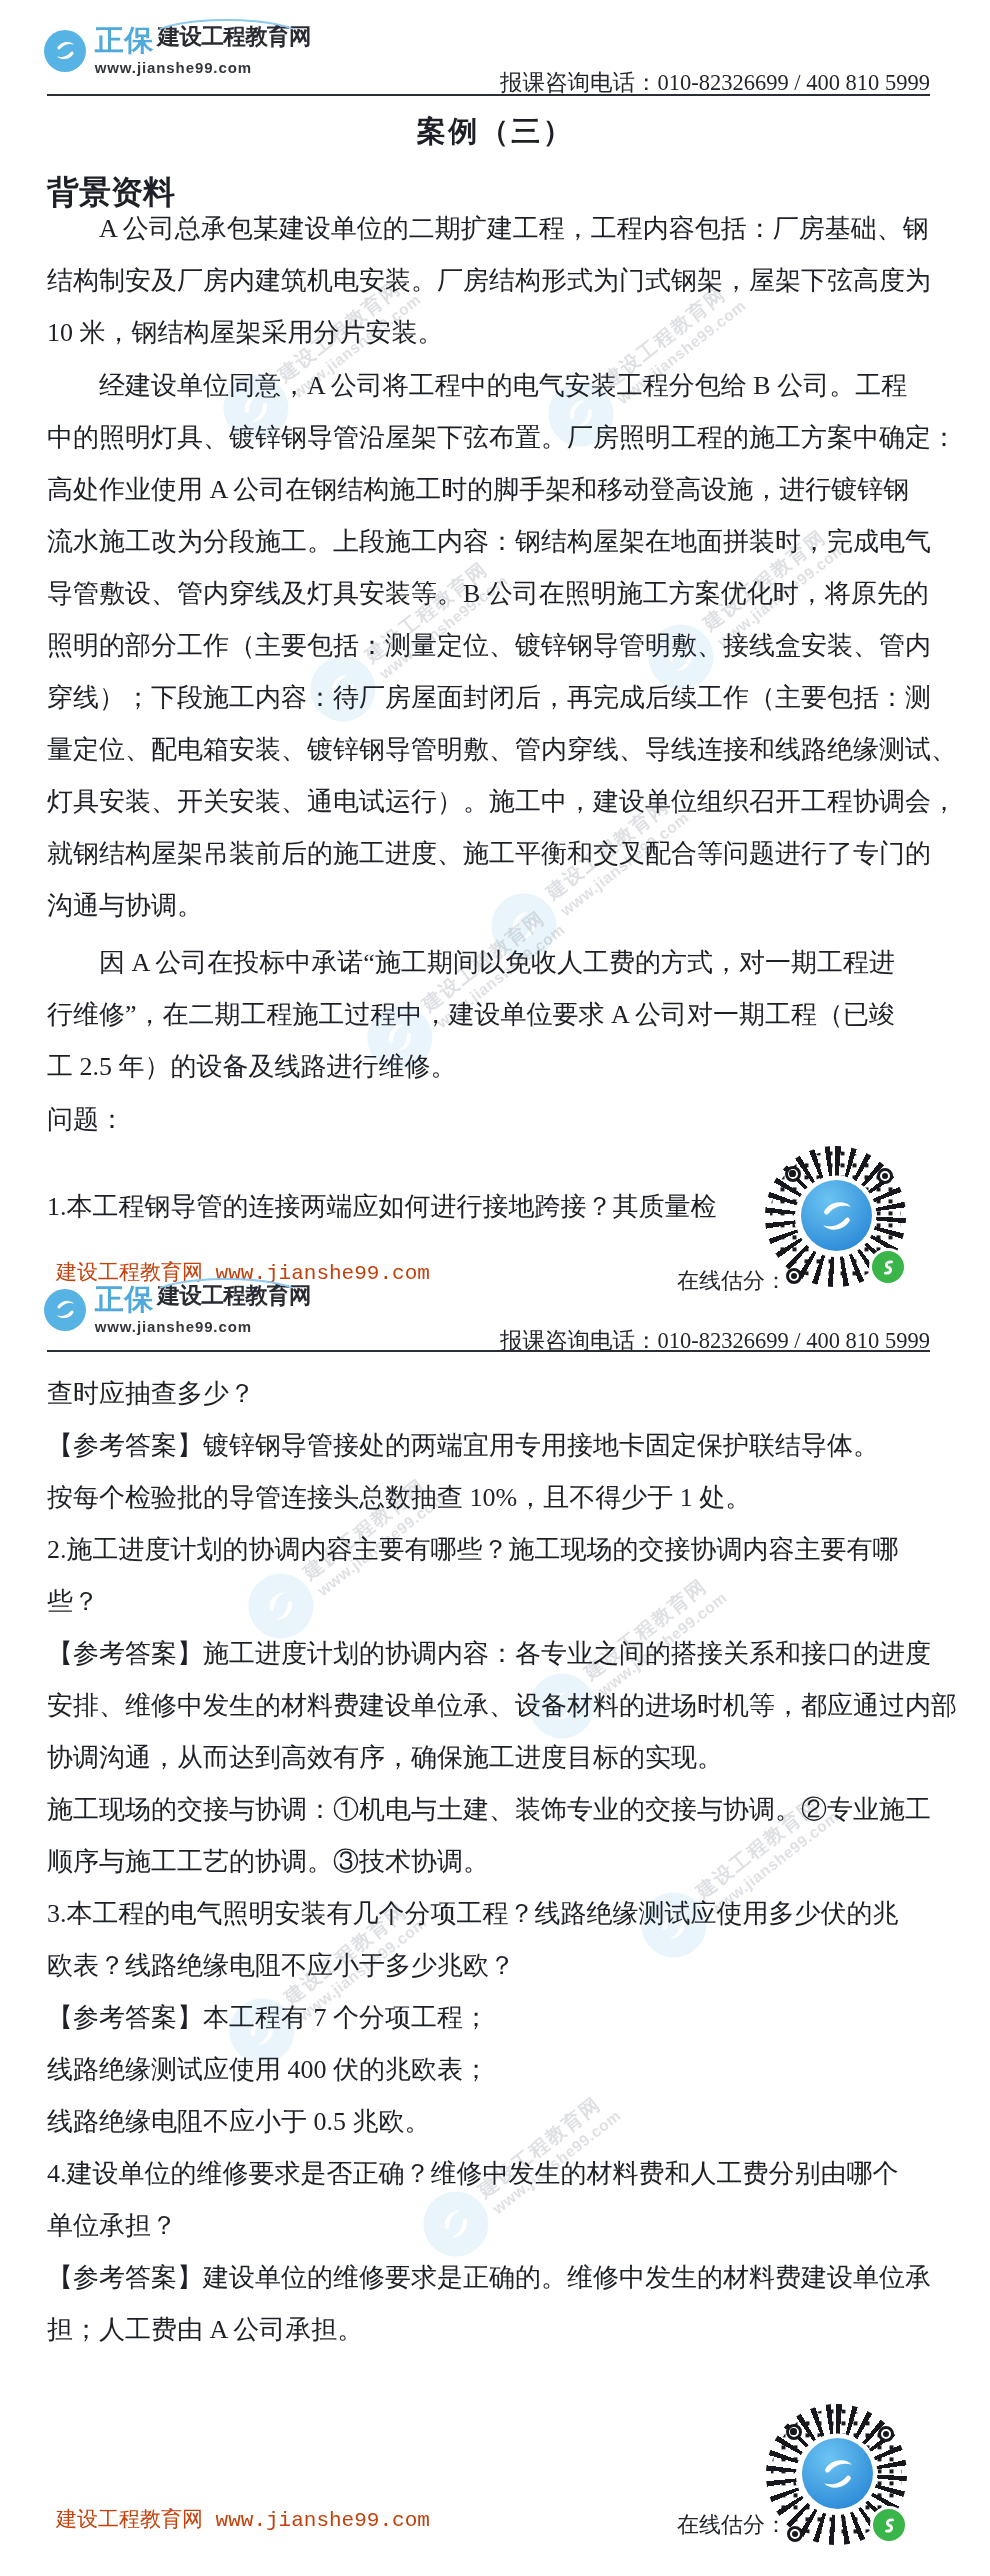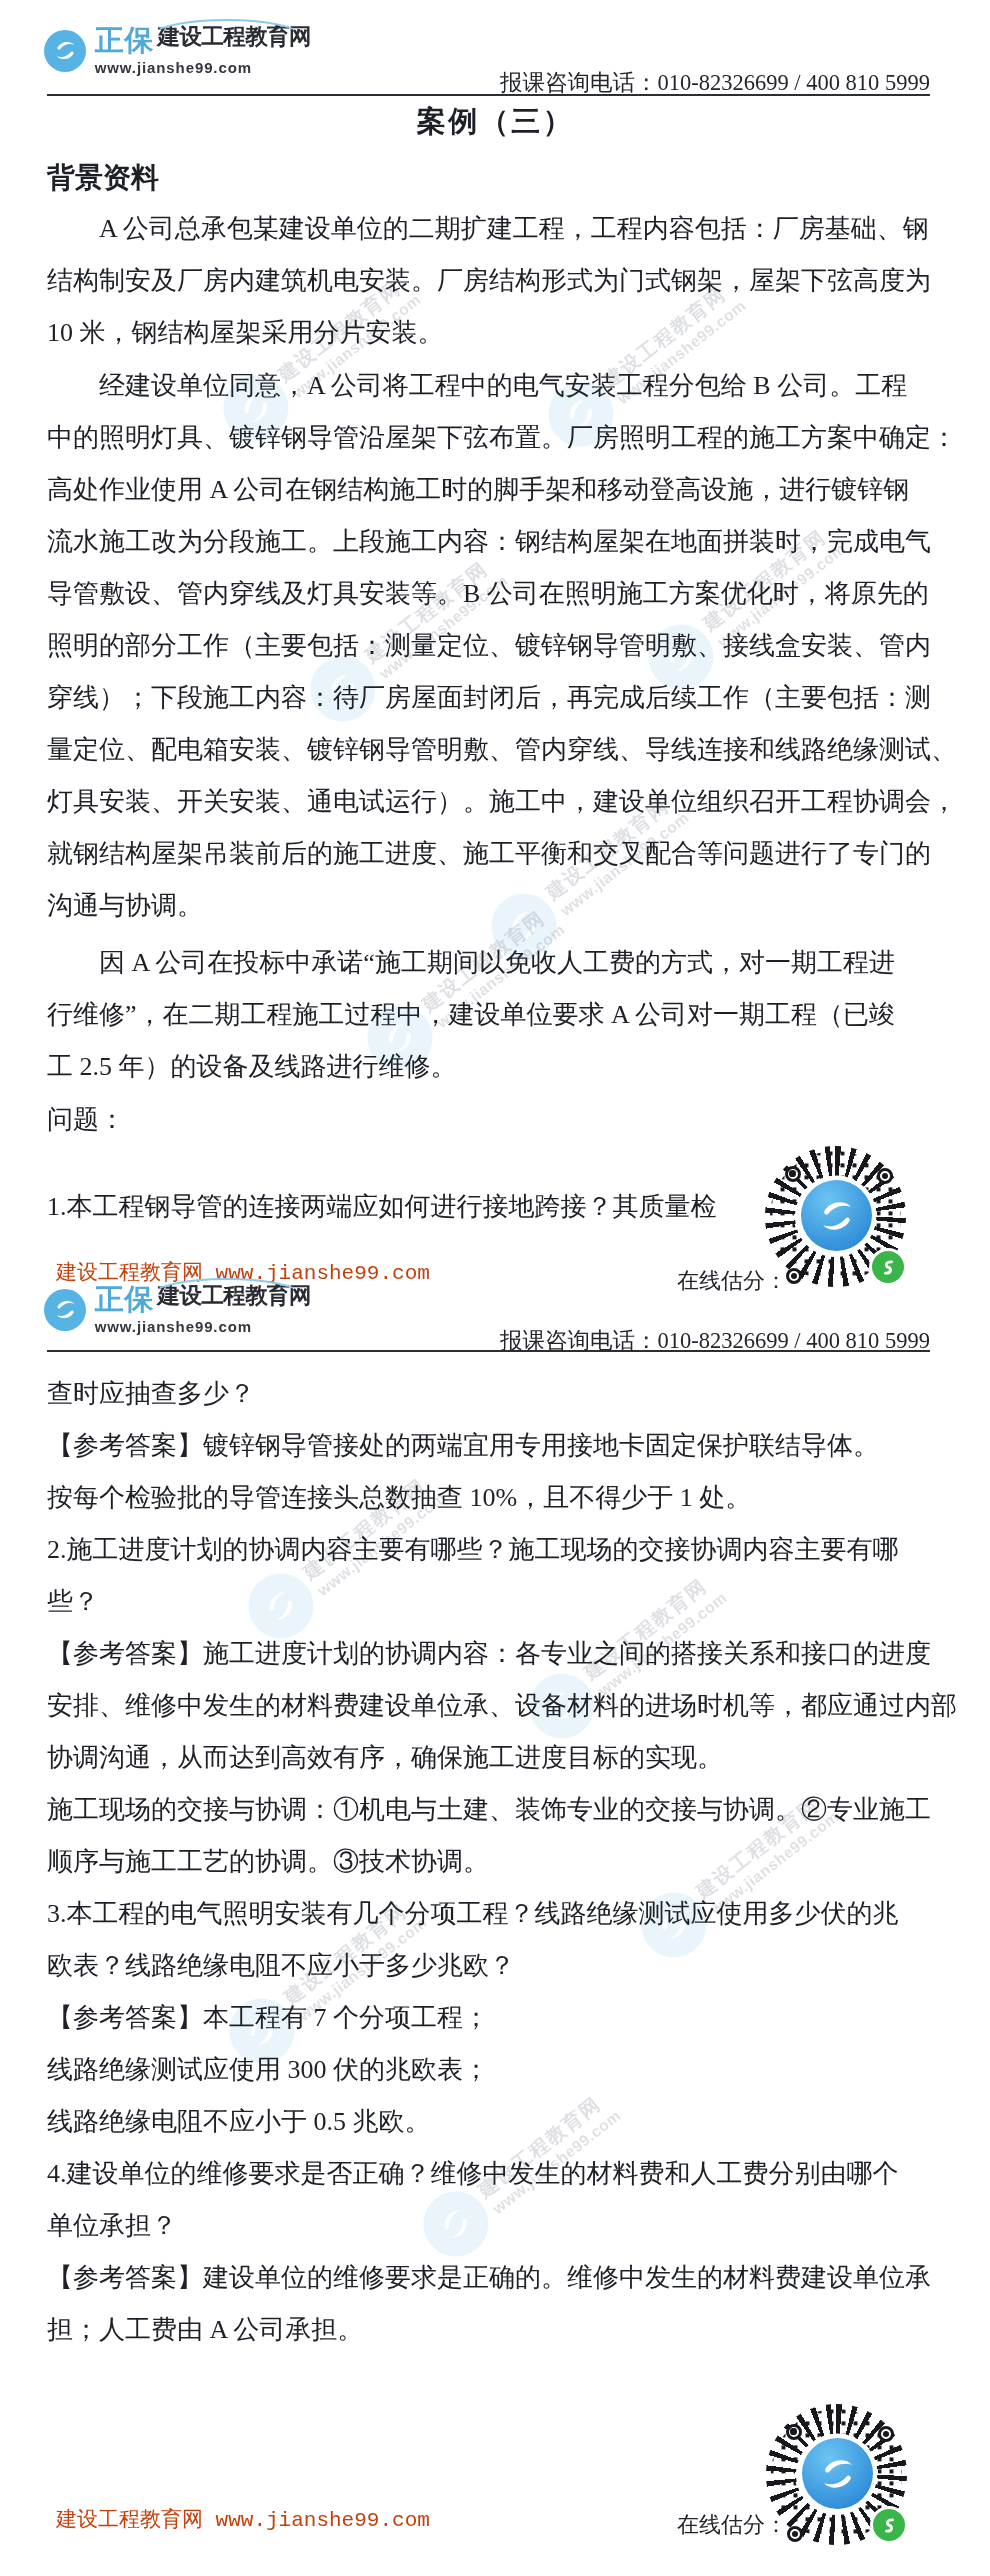--- a/index.html
+++ b/index.html
@@ -34,21 +34,21 @@
   .logo-zb { color:#4fa9db; font-size:29px; font-weight:bold; letter-spacing:0.6px; }
   .logo-site { color:#2a2c34; font-size:22.5px; font-weight:bold; letter-spacing:-0.6px; margin-left:3.7px; padding-bottom:1.2px; }
   .logo-url { color:#34363e; font-size:15px; font-weight:bold; letter-spacing:0.9px; margin-top:3.7px; }
 
   .phone { position:absolute; right:61px; font-size:22.5px; color:#23252d; white-space:nowrap; }
   .hrule { position:absolute; left:47px; width:883px; height:1.9px; background:#2c2e36; }
 
   
   .title { position:absolute; left:0; width:100%; text-align:center; font-size:29px;
            font-weight:600; letter-spacing:2.5px; }
-  .heading { position:absolute; left:47px; font-size:28px; font-weight:600; }
+  .heading { position:absolute; left:47px; font-size:32px; font-weight:600;margin-top:12px; }
   .textblock { position:absolute; left:47px; font-size:26px; }
   .tline { height:52px; line-height:52px; white-space:nowrap; }
 
   
   .footer-site { position:absolute; left:56px; font-size:21px; color:#c2410c;
                  font-family:Liberation Mono, monospace; font-weight:500; white-space:nowrap; }
   .score-label { position:absolute; left:677px; font-size:22px; color:#23252d; white-space:nowrap; }
 
   
   .qr { position:absolute; width:147px; height:169px; }
@@ -250,21 +250,21 @@
         <span class="logo-line1">
           <span class="logo-zb">正保</span>
           <span class="logo-site">建设工程教育网</span>
         </span>
         <div class="logo-url">www.jianshe99.com</div>
       </span>
     </div>
     <div class="phone" style="top:67px">报课咨询电话：010-82326699 / 400 810 5999</div>
     <div class="hrule" style="top:94px"></div>
 
-    <div class="title" style="top:102px">案例（三）</div>
+    <div class="title" style="top:112px">案例（三）</div>
     <div class="heading" style="top:159px">背景资料</div>
 
     <div class="textblock" style="top:203px">
         <div class="tline">　　A 公司总承包某建设单位的二期扩建工程，工程内容包括：厂房基础、钢</div>
         <div class="tline">结构制安及厂房内建筑机电安装。厂房结构形式为门式钢架，屋架下弦高度为</div>
         <div class="tline">10 米，钢结构屋架采用分片安装。</div>
       </div>
     <div class="textblock" style="top:360px">
         <div class="tline">　　经建设单位同意，A 公司将工程中的电气安装工程分包给 B 公司。工程</div>
         <div class="tline">中的照明灯具、镀锌钢导管沿屋架下弦布置。厂房照明工程的施工方案中确定：</div>
@@ -338,21 +338,21 @@
         <div class="tline">2.施工进度计划的协调内容主要有哪些？施工现场的交接协调内容主要有哪</div>
         <div class="tline">些？</div>
         <div class="tline">【参考答案】施工进度计划的协调内容：各专业之间的搭接关系和接口的进度</div>
         <div class="tline">安排、维修中发生的材料费建设单位承、设备材料的进场时机等，都应通过内部</div>
         <div class="tline">协调沟通，从而达到高效有序，确保施工进度目标的实现。</div>
         <div class="tline">施工现场的交接与协调：①机电与土建、装饰专业的交接与协调。②专业施工</div>
         <div class="tline">顺序与施工工艺的协调。③技术协调。</div>
         <div class="tline">3.本工程的电气照明安装有几个分项工程？线路绝缘测试应使用多少伏的兆</div>
         <div class="tline">欧表？线路绝缘电阻不应小于多少兆欧？</div>
         <div class="tline">【参考答案】本工程有 7 个分项工程；</div>
-        <div class="tline">线路绝缘测试应使用 300 伏的兆欧表；</div>
+        <div class="tline">线路绝缘测试应使用 400 伏的兆欧表；</div>
         <div class="tline">线路绝缘电阻不应小于 0.5 兆欧。</div>
         <div class="tline">4.建设单位的维修要求是否正确？维修中发生的材料费和人工费分别由哪个</div>
         <div class="tline">单位承担？</div>
         <div class="tline">【参考答案】建设单位的维修要求是正确的。维修中发生的材料费建设单位承</div>
         <div class="tline">担；人工费由 A 公司承担。</div>
       </div>
 
     <div class="qr" style="left:763px; top:2401px">
       <div class="qr-rays"></div>
       <div class="qr-dots"></div>

